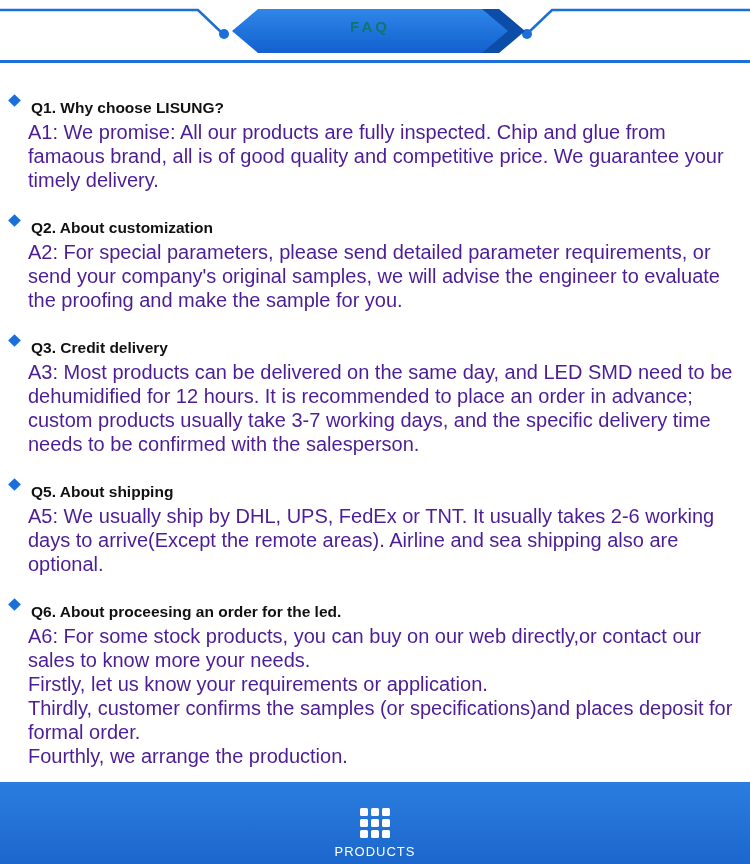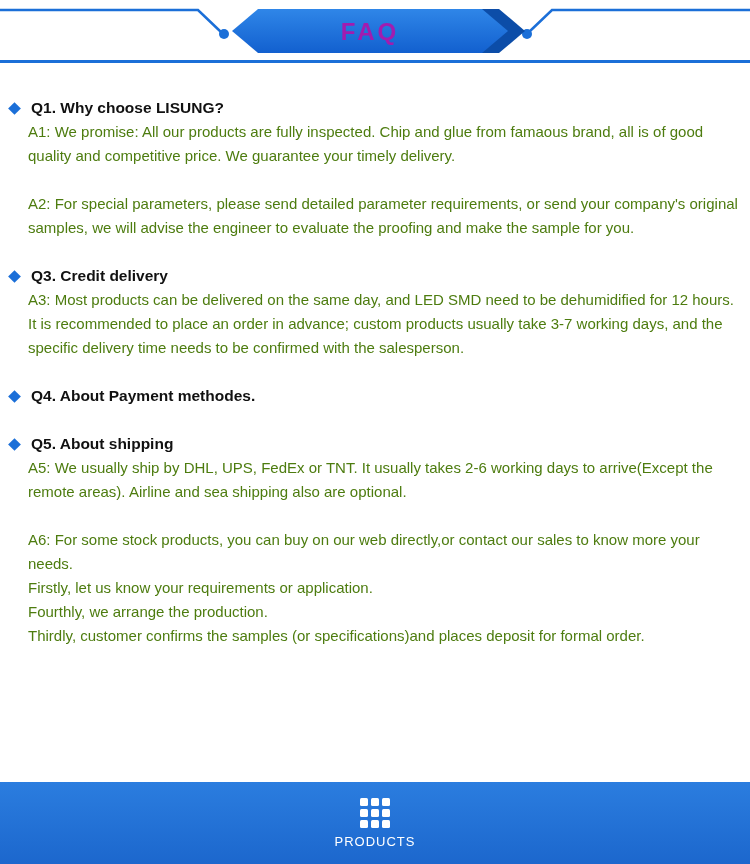--- a/index.html
+++ b/index.html
@@ -13,58 +13,58 @@
     overflow:hidden;
   }
 
   
   .header { position:relative; height:70px; flex:0 0 auto; }
   .header svg { display:block; }
   .banner-title {
     position:absolute;
     left:370px; top:18px;
     transform:translateX(-50%);
-    color:#a21caf;
-    font-size:24px;
+    color:#0f766e;
+    font-size:15px;
     font-weight:bold;
     letter-spacing:3px;
   }
 
   
   .content { flex:1 1 auto; overflow:hidden; padding-top:26px; }
   .qa { margin-bottom:24px; }
-  .q-row { display:flex; align-items:center; padding-left:10px; }
+  .q-row { display:flex; align-items:flex-start; padding-left:10px; }
   .diamond {
     width:9px; height:9px;
     background:#1b6fd8;
     transform:rotate(45deg);
     margin-right:12px;
     flex:0 0 auto;
   }
   .q {
     font-size:15.5px;
     font-weight:bold;
     color:#111111;
     line-height:24px;
   }
   .a {
-    font-size:15px;
-    color:#4d7c0f;
+    font-size:20px;
+    color:#4c1d95;
     line-height:24px;
     padding:0 8px 0 28px;
   }
 
   
   .footer {
     flex:0 0 82px;
     background:linear-gradient(180deg,#2b7ddf 0%, #1c67cd 100%);
     display:flex;
     justify-content:center;
     gap:72px;
-    padding-top:15px;
+    padding-top:25px;
   }
   .nav-item {
     display:flex;
     flex-direction:column;
     align-items:center;
     width:96px;
     cursor:pointer;
   }
   .nav-icon { height:32px; display:flex; align-items:center; justify-content:center; }
   .nav-label {
@@ -103,51 +103,55 @@
 
   <section class="qa">
     <div class="q-row">
       <span class="diamond"></span>
       <h3 class="q">Q1. Why choose LISUNG?</h3>
     </div>
     <p class="a">A1: We promise: All our products are fully inspected. Chip and glue from famaous brand, all is of good quality and competitive price. We guarantee your timely delivery.</p>
   </section>
 
   <section class="qa">
+    <div class="q-row">
+      <span class="diamond"></span>
+      <h3 class="q">Q2. About customization</h3>
+    </div>
     <p class="a">A2: For special parameters, please send detailed parameter requirements, or send your company's original samples, we will advise the engineer to evaluate the proofing and make the sample for you.</p>
   </section>
 
   <section class="qa">
     <div class="q-row">
       <span class="diamond"></span>
       <h3 class="q">Q3. Credit delivery</h3>
     </div>
     <p class="a">A3: Most products can be delivered on the same day, and LED SMD need to be dehumidified for 12 hours. It is recommended to place an order in advance; custom products usually take 3-7 working days, and the specific delivery time needs to be confirmed with the salesperson.</p>
   </section>
 
   <section class="qa">
-    <div class="q-row">
-      <span class="diamond"></span>
-      <h3 class="q">Q4. About Payment methodes.</h3>
-    </div>
   </section>
 
   <section class="qa">
     <div class="q-row">
       <span class="diamond"></span>
       <h3 class="q">Q5. About shipping</h3>
     </div>
     <p class="a">A5: We usually ship by DHL, UPS, FedEx or TNT. It usually takes 2-6 working days to arrive(Except the remote areas). Airline and sea shipping also are optional.</p>
   </section>
 
   <section class="qa">
+    <div class="q-row">
+      <span class="diamond"></span>
+      <h3 class="q">Q6. About proceesing an order for the led.</h3>
+    </div>
     <p class="a">A6: For some stock products, you can buy on our web directly,or contact our sales to know more your needs.</p>
     <p class="a">Firstly, let us know your requirements or application.</p>
+    <p class="a">Thirdly, customer confirms the samples (or specifications)and places deposit for formal order.</p>
     <p class="a">Fourthly, we arrange the production.</p>
-    <p class="a">Thirdly, customer confirms the samples (or specifications)and places deposit for formal order.</p>
   </section>
 
 </div>
 
 <div class="footer">
 
   <div class="nav-item">
     <span class="nav-icon">
       <svg width="30" height="30" viewBox="0 0 30 30" fill="#ffffff">
         <rect x="0" y="0" width="8" height="8" rx="1.5"></rect>

